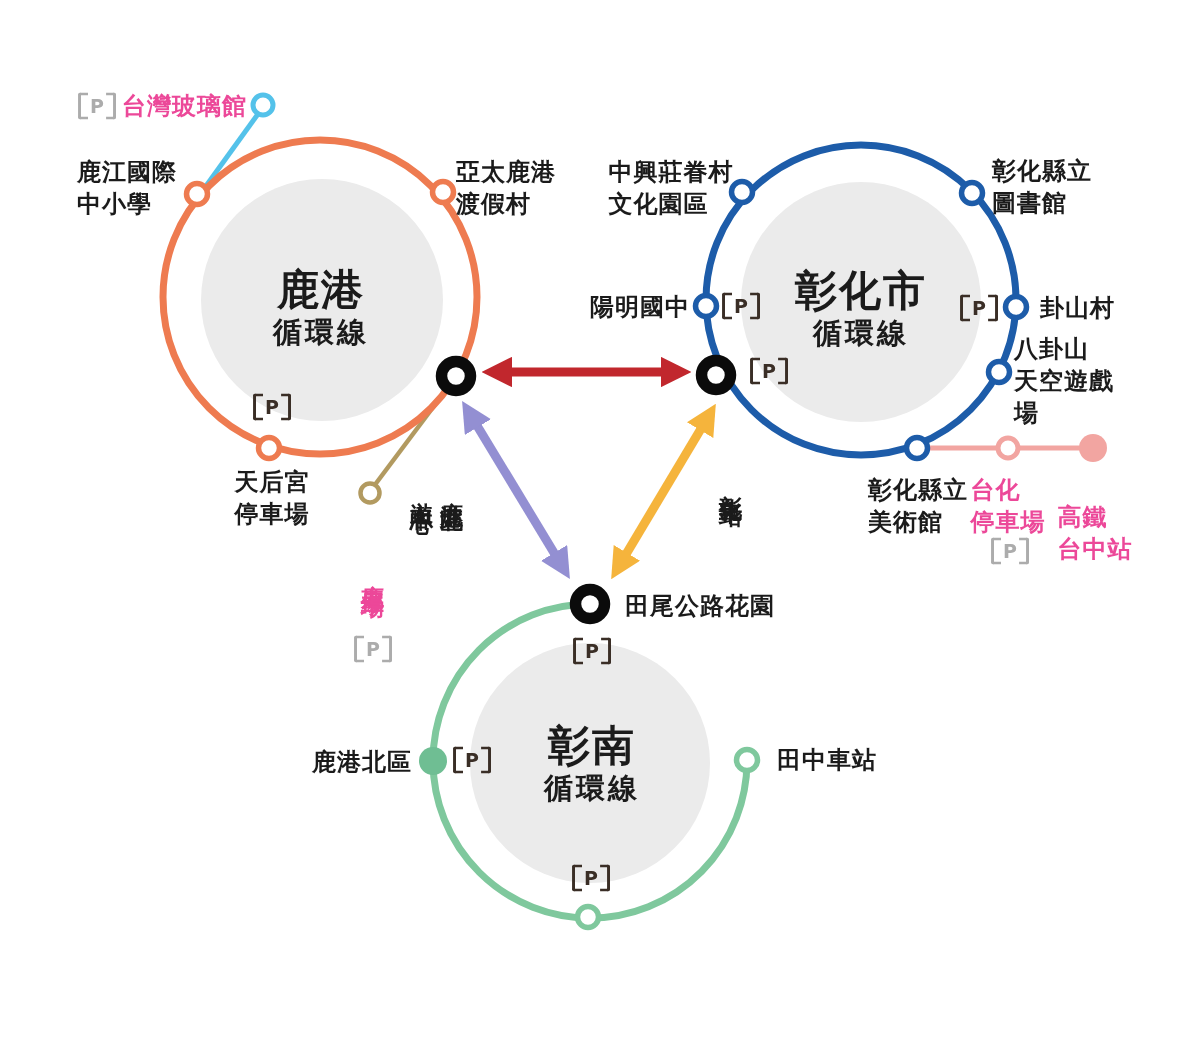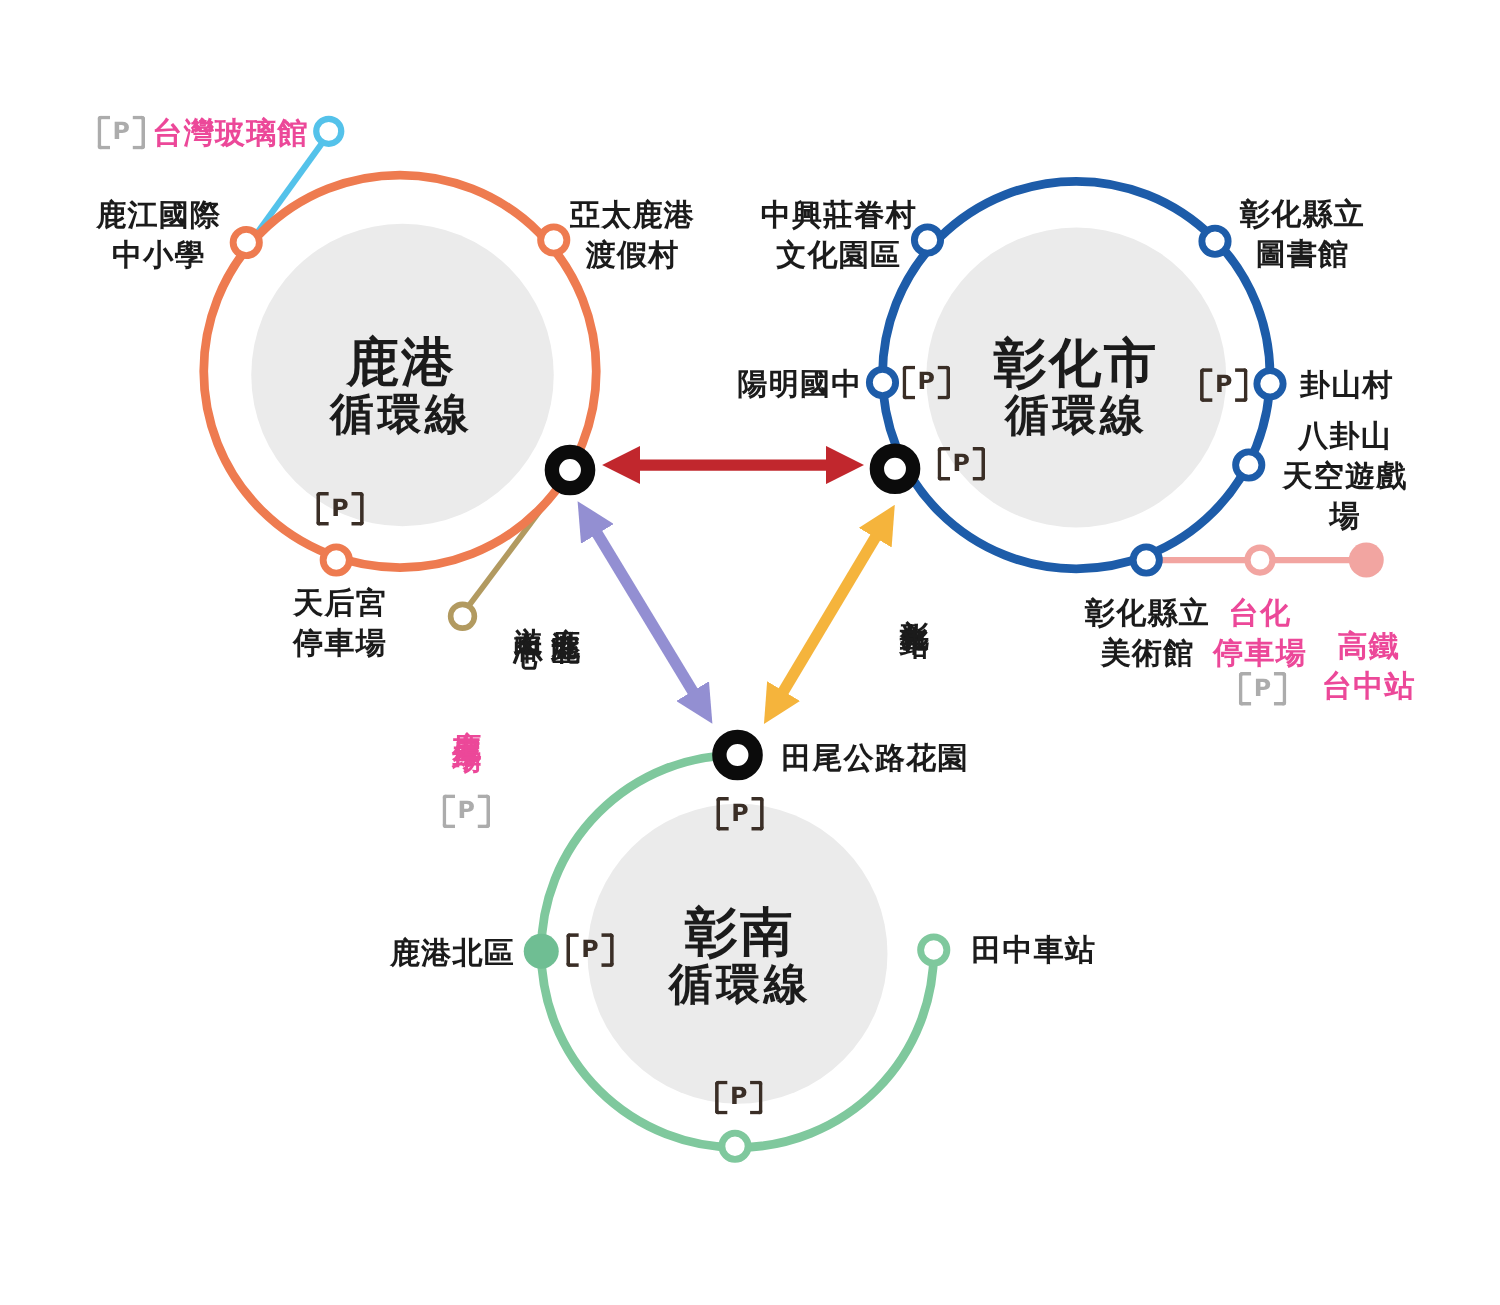--- a/index.html
+++ b/index.html
@@ -4,35 +4,35 @@
 <style>
   html,body{margin:0;padding:0;background:#ffffff;}
   .stage{
     position:relative;width:1200px;height:1044px;background:#ffffff;
     font-family:"DejaVu Sans","Liberation Sans",sans-serif;overflow:hidden;color:#1b1b1b;
   }
   .stage svg{position:absolute;left:0;top:0;}
   .lbl{
     position:absolute;transform:translate(-50%,-50%);
     font-size:24px;font-weight:700;line-height:32px;letter-spacing:1px;
-    white-space:pre-line;text-align:center;color:#1b1b1b;
+    white-space:pre-line;text-align:left;color:#1b1b1b;
   }
   .lbl.la{transform:translate(0,-50%);text-align:left;}
   .lbl.ra{transform:translate(-100%,-50%);text-align:right;}
   .lbl.gray{color:#ec4899;}
   .lbl.vert{
     writing-mode:vertical-rl;text-orientation:upright;
     font-size:23px;line-height:30px;letter-spacing:3px;text-align:center;
   }
   .loop-title{
     position:absolute;transform:translate(-50%,-50%);
     text-align:center;color:#1b1b1b;
   }
   .loop-name{font-size:42px;font-weight:700;line-height:48px;letter-spacing:2px;}
-  .loop-sub{font-size:35px;font-weight:700;line-height:36px;letter-spacing:3px;}
+  .loop-sub{font-size:29px;font-weight:700;line-height:36px;letter-spacing:3px;}
   .p-icon{
     position:absolute;transform:translate(-50%,-50%);
     display:flex;align-items:stretch;height:27px;color:#3a2e26;
   }
   .p-icon.gray{color:#acacac;}
   .p-icon .br{width:7px;border:3px solid currentColor;border-radius:3px;}
   .p-icon .br.l{border-right:none;border-top-right-radius:0;border-bottom-right-radius:0;}
   .p-icon .br.r{border-left:none;border-top-left-radius:0;border-bottom-left-radius:0;}
   .p-icon .pl{
     font-size:19px;font-weight:700;line-height:26px;padding:0 2px;

